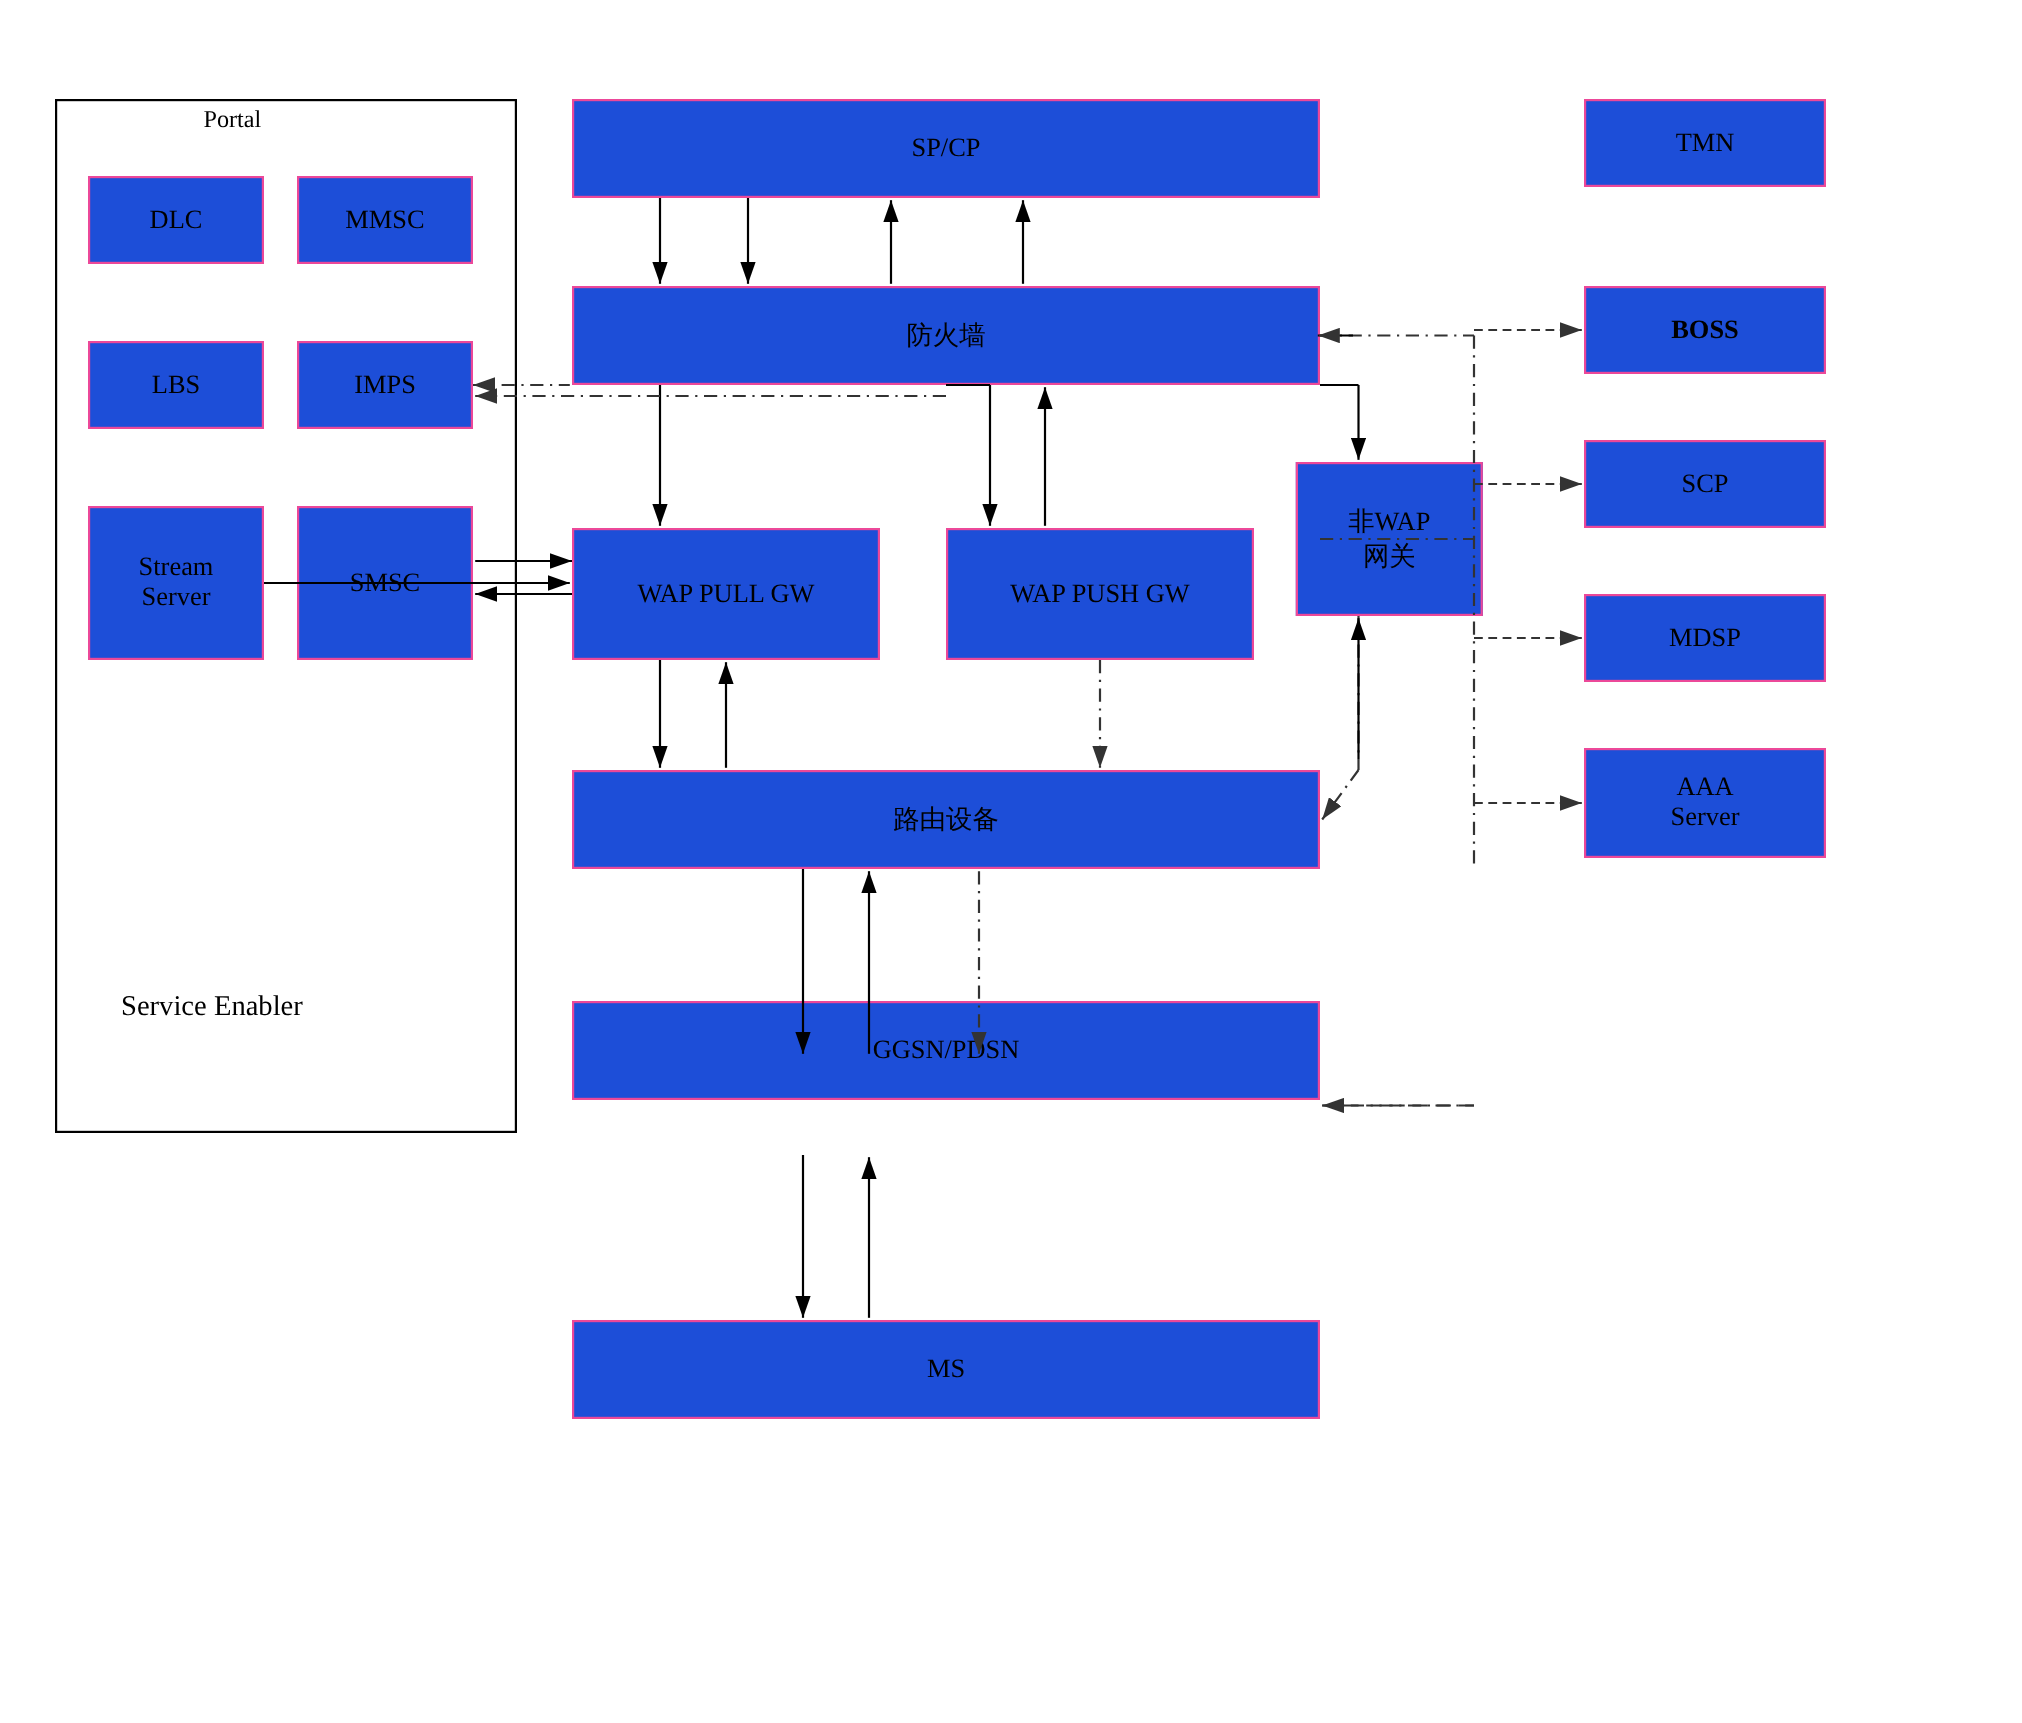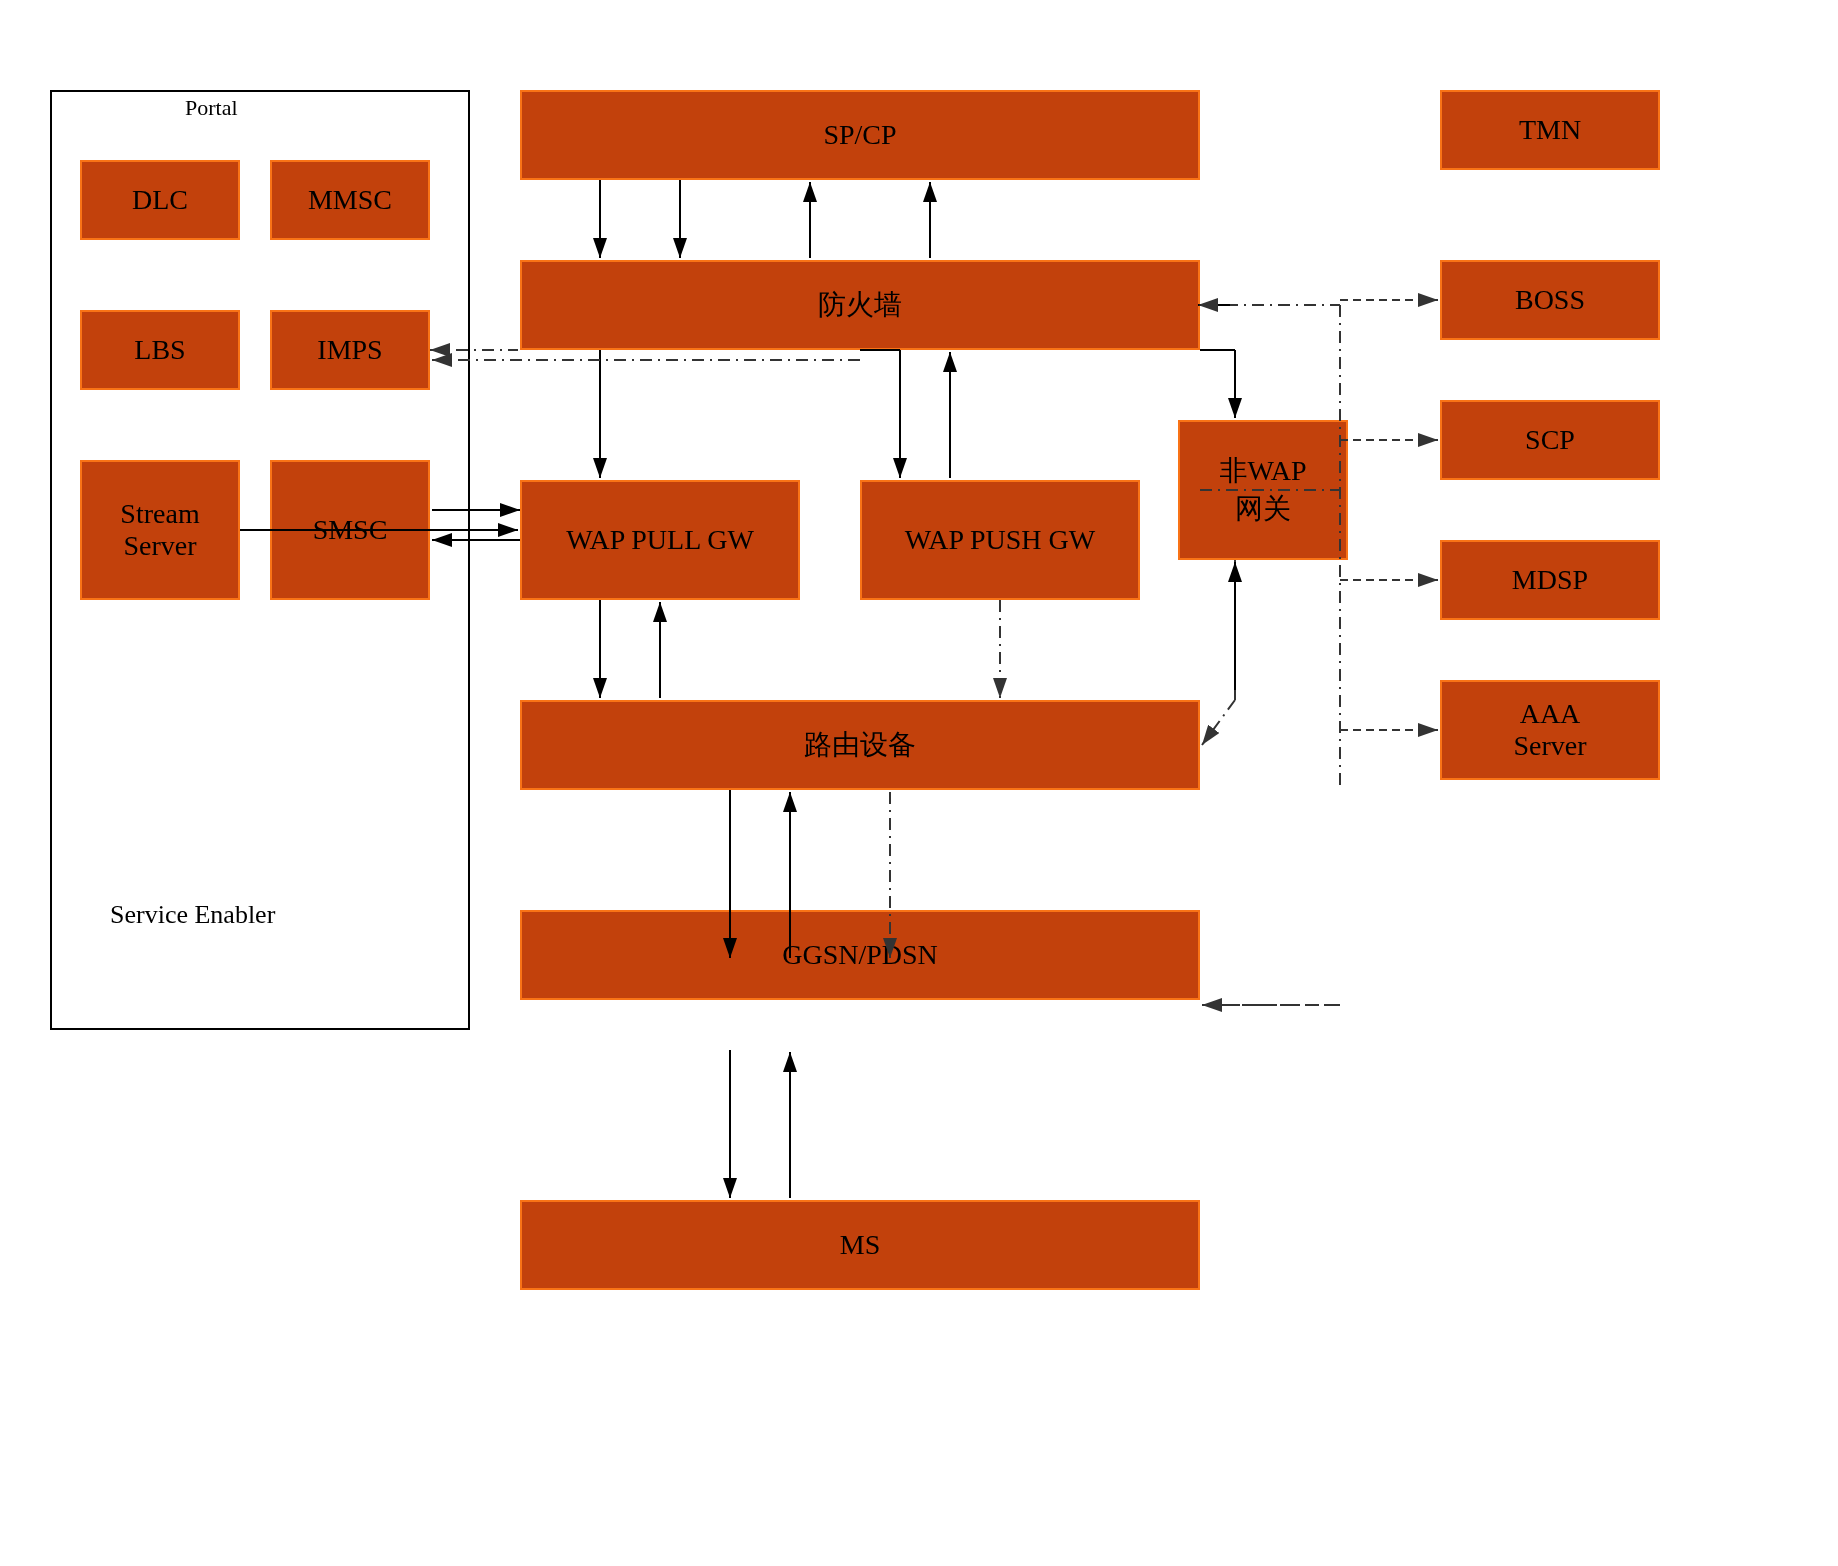--- a/index.html
+++ b/index.html
@@ -13,27 +13,27 @@
     }
     .diagram-container {
       position: absolute;
       top: 30px;
       left: 30px;
       width: 1778px;
       height: 1506px;
     }
     .box {
       position: absolute;
-      border: 2px solid #f97316;
-      background: #c2410c;
+      border: 2px solid #ec4899;
+      background: #1d4ed8;
       display: flex;
       align-items: center;
       justify-content: center;
       text-align: center;
-      font-size: 28px;
+      font-size: 24px;
       font-weight: normal;
     }
     .box-large-outline {
       position: absolute;
       border: 2px solid #000;
       background: transparent;
     }
     svg.arrows {
       position: absolute;
       top: 0; left: 0;
@@ -84,21 +84,21 @@
 网关</div>
 
   <div class="box" style="left:490px;top:670px;width:680px;height:90px;">路由设备</div>
 
   <div class="box" style="left:490px;top:880px;width:680px;height:90px;">GGSN/PDSN</div>
 
   <div class="box" style="left:490px;top:1170px;width:680px;height:90px;">MS</div>
 
   <div class="box" style="left:1410px;top:60px;width:220px;height:80px;">TMN</div>
 
-  <div class="box" style="left:1410px;top:230px;width:220px;height:80px;">BOSS</div>
+  <div class="box" style="left:1410px;top:230px;width:220px;height:80px;font-weight:bold;">BOSS</div>
 
   <div class="box" style="left:1410px;top:370px;width:220px;height:80px;">SCP</div>
 
   <div class="box" style="left:1410px;top:510px;width:220px;height:80px;">MDSP</div>
 
   <div class="box" style="left:1410px;top:650px;width:220px;height:100px;white-space:pre-line;text-align:center;">AAA
 Server</div>
 
   <svg class="arrows">
     <defs>

